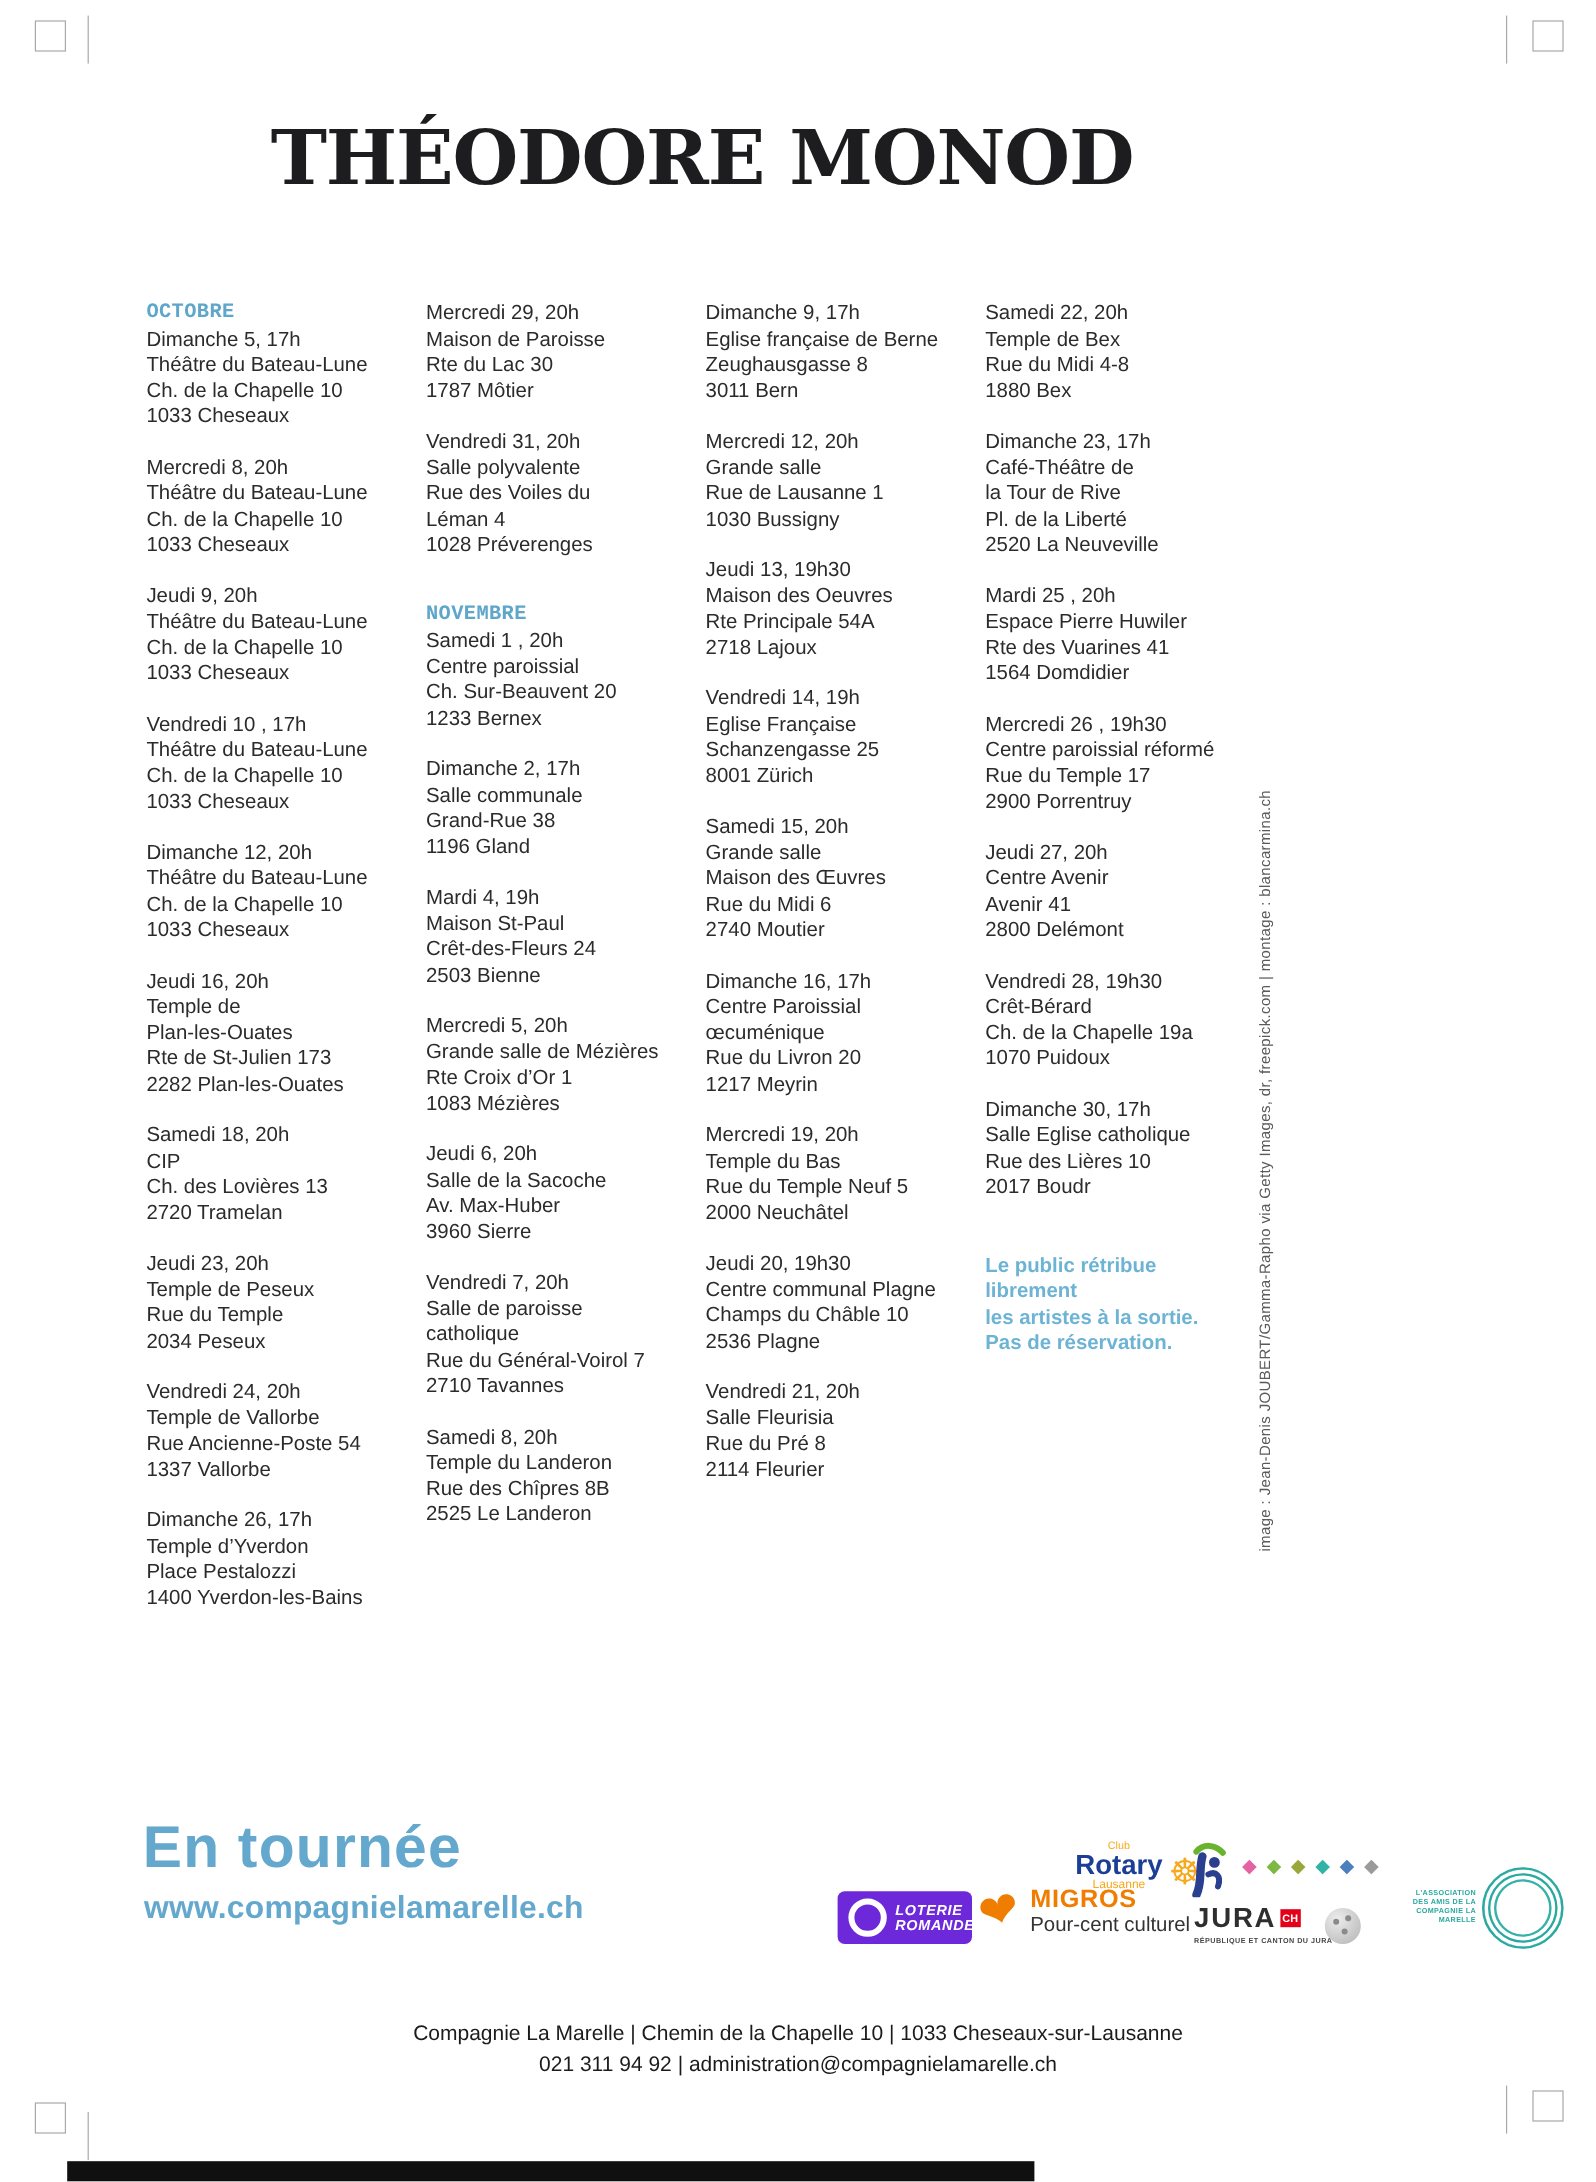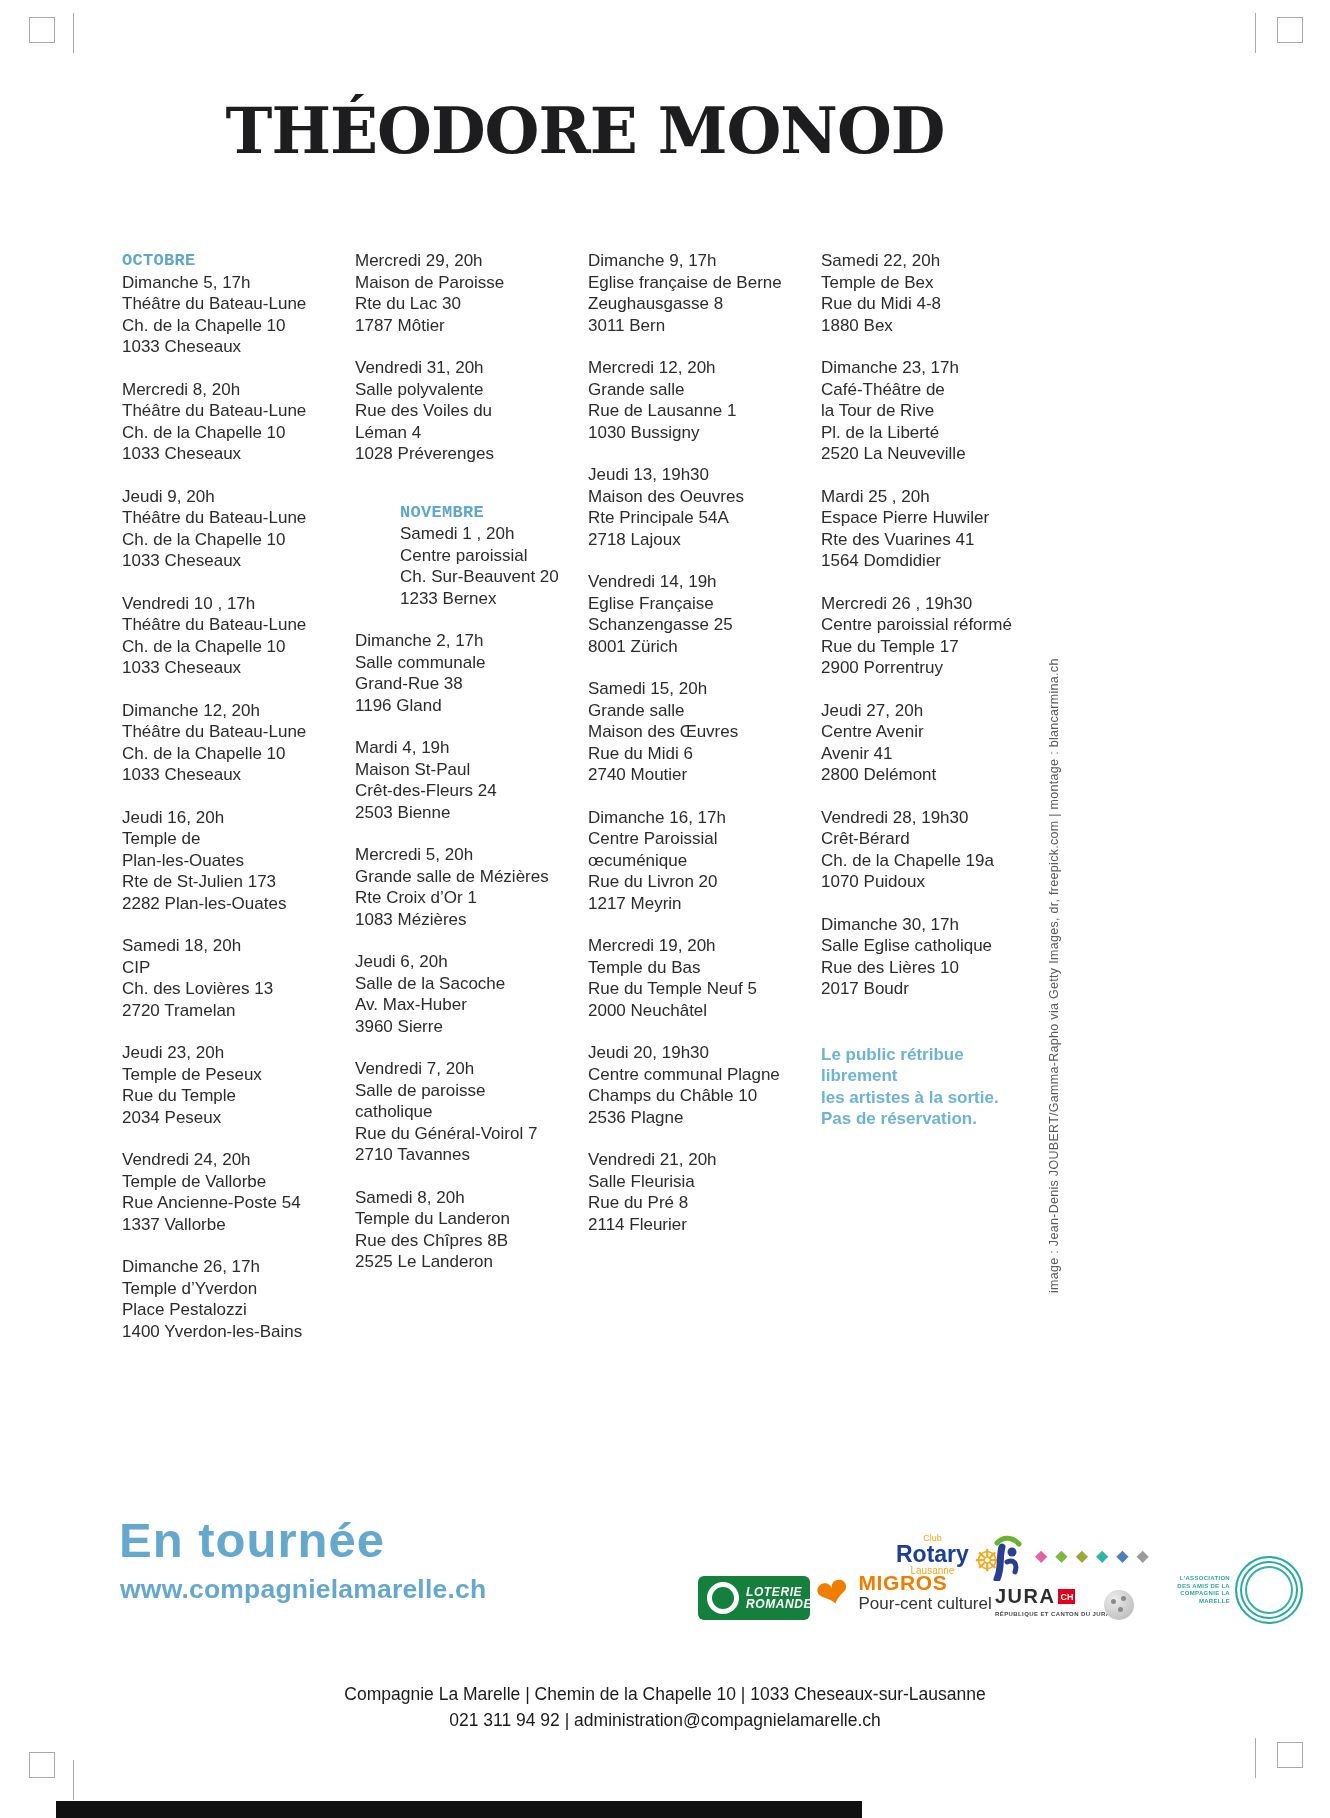--- a/index.html
+++ b/index.html
@@ -17,41 +17,41 @@
   .title{
     position:absolute;left:0;top:94px;width:1170px;text-align:center;
     font-family:"DejaVu Serif","Liberation Serif",serif;font-weight:700;
     font-size:63px;letter-spacing:-1px;color:#1d1d1f;white-space:nowrap;
   }
 
   
   .columns{position:absolute;left:122px;top:250px;width:1110px;display:flex;}
   .col{width:233px;flex:none;}
   .block{margin-bottom:21px;}
-  .block.has-month:not(:first-child){margin-top:37px;margin-left:45px;}
+  .block.has-month:not(:first-child){margin-top:37px;}
   .line{font-size:17px;line-height:21.5px;color:#2b2b2b;white-space:nowrap;}
   .month{font-size:17px;line-height:21.5px;font-weight:bold;color:#5ea7cb;letter-spacing:0.3px;font-family:Liberation Mono, monospace;}
   .note{margin-top:44px;}
   .note .line{color:#6db3d4;font-weight:bold;}
 
   
   .credit{
     position:absolute;left:1047px;top:1293px;transform-origin:0 0;transform:rotate(-90deg);
     font-size:12.5px;color:#5a5a5a;white-space:nowrap;letter-spacing:0.3px;
   }
 
   
   .tour{position:absolute;left:119px;top:1512px;font-size:49px;font-weight:bold;color:#64a8cd;letter-spacing:1px;}
   .website{position:absolute;left:120px;top:1574px;font-size:26.5px;font-weight:bold;color:#64a8cd;letter-spacing:0.2px;}
   .contact{position:absolute;left:0;width:1330px;text-align:center;font-size:17.5px;color:#1b1b1b;}
   .contact.l1{top:1684px;}
   .contact.l2{top:1710px;}
 
   
-  .logo-lr{position:absolute;left:698px;top:1576px;width:112px;height:44px;background:#15803d;border-radius:6px;
+  .logo-lr{position:absolute;left:698px;top:1576px;width:112px;height:44px;background:#6d28d9;border-radius:6px;
     display:flex;align-items:center;gap:7px;padding:0 9px;box-sizing:border-box;}
   .lr-ring{width:22px;height:22px;border:5px solid #ffffff;border-radius:50%;flex:none;}
   .lr-text div{color:#ffffff;font-weight:bold;font-style:italic;font-size:12px;line-height:12.5px;letter-spacing:0.6px;}
 
   .logo-migros{position:absolute;left:816px;top:1572px;display:flex;align-items:flex-start;gap:9px;}
   .migros-heart{color:#ef7d00;font-size:40px;line-height:42px;transform:rotate(-14deg);}
   .migros-name{color:#ef7d00;font-weight:bold;font-size:21px;letter-spacing:0.6px;line-height:22px;}
   .migros-sub{color:#333333;font-size:17px;line-height:19px;}
 
   .logo-rotary{position:absolute;left:896px;top:1534px;display:flex;align-items:flex-end;gap:5px;}
@@ -61,21 +61,21 @@
   .rotary-city{color:#f7a81b;font-size:10px;line-height:11px;}
   .rotary-wheel{color:#f7a81b;font-size:30px;line-height:30px;}
 
   .logo-figure{position:absolute;left:985px;top:1535px;}
 
   .diamonds{position:absolute;left:1035px;top:1548px;display:flex;gap:8px;}
   .diamond{font-size:16px;line-height:16px;}
 
   .logo-jurach{position:absolute;left:995px;top:1585px;}
   .jura-row{display:flex;align-items:center;gap:3px;}
-  .jura-name{font-weight:900;font-size:20px;color:#2e2e2e;letter-spacing:1.5px;}
+  .jura-name{font-weight:900;font-size:23px;color:#2e2e2e;letter-spacing:1.5px;}
   .jura-flag{width:17px;height:15px;background:#e2001a;color:#ffffff;font-weight:bold;font-size:9px;
     display:flex;align-items:center;justify-content:center;}
   .jura-caption{font-size:6px;font-weight:bold;color:#474747;letter-spacing:0.4px;margin-top:3px;}
 
   .logo-ball{position:absolute;left:1104px;top:1590px;width:30px;height:30px;border-radius:50%;
     background:radial-gradient(circle at 35% 30%, #ececec, #b3b3b3);}
   .logo-ball i{position:absolute;width:5px;height:5px;border-radius:50%;background:#8a8a8a;}
   .logo-ball i:nth-child(1){left:7px;top:9px;}
   .logo-ball i:nth-child(2){left:17px;top:6px;}
   .logo-ball i:nth-child(3){left:14px;top:17px;}

